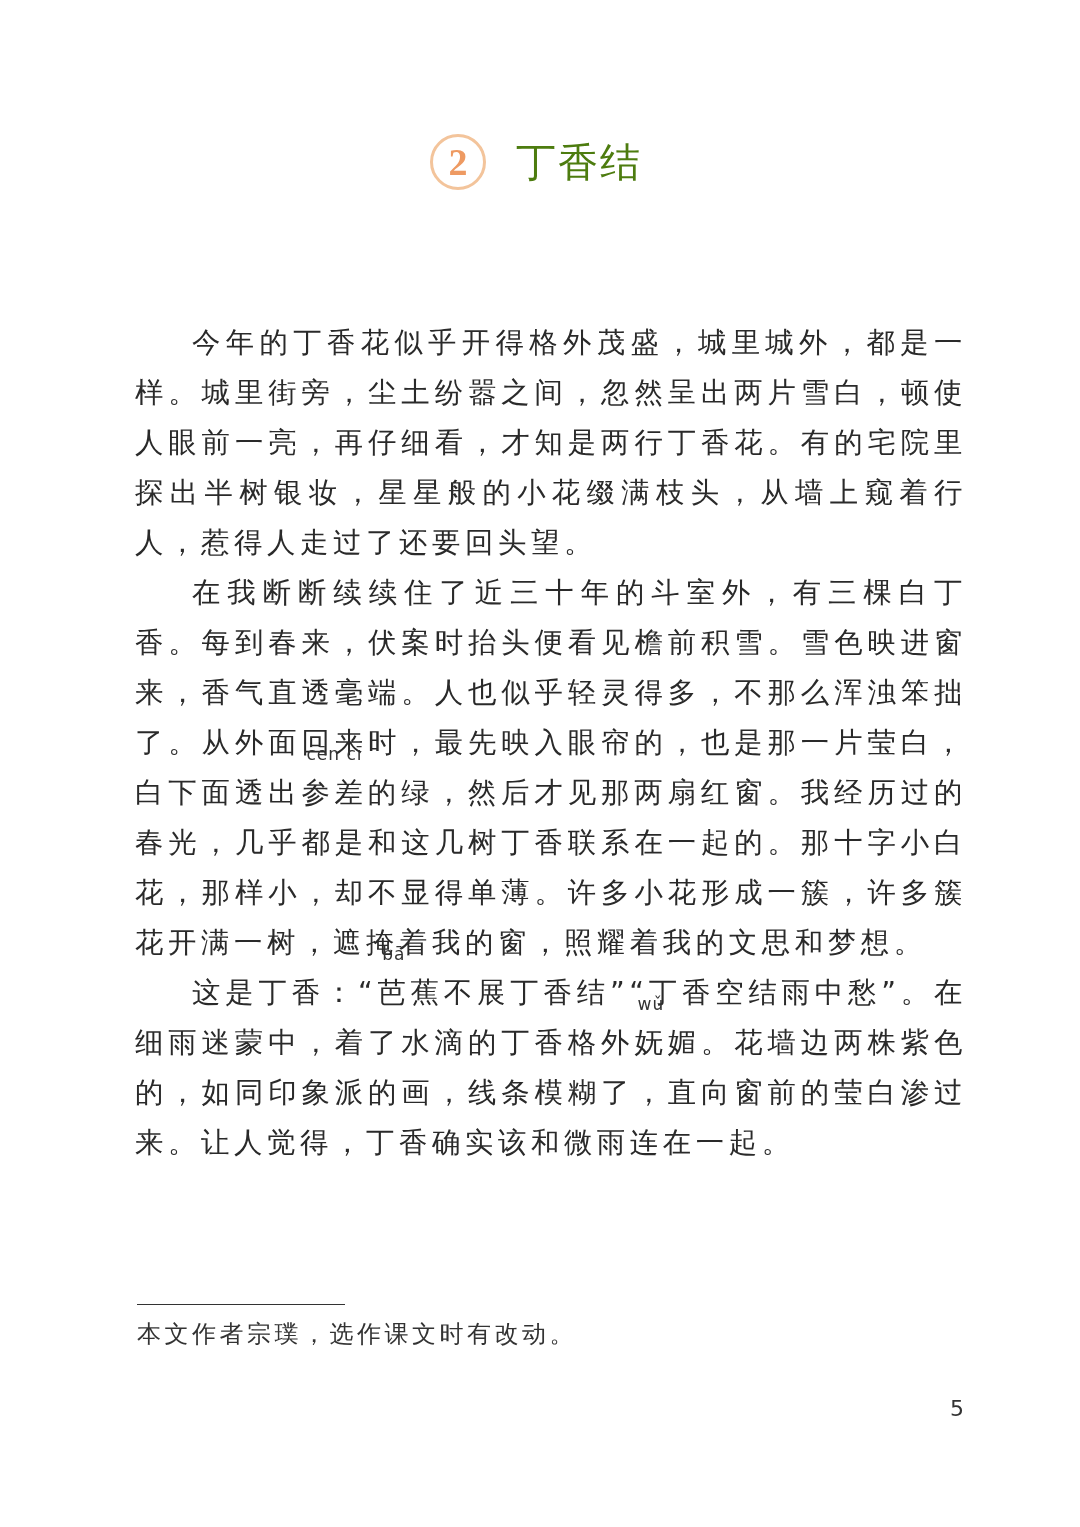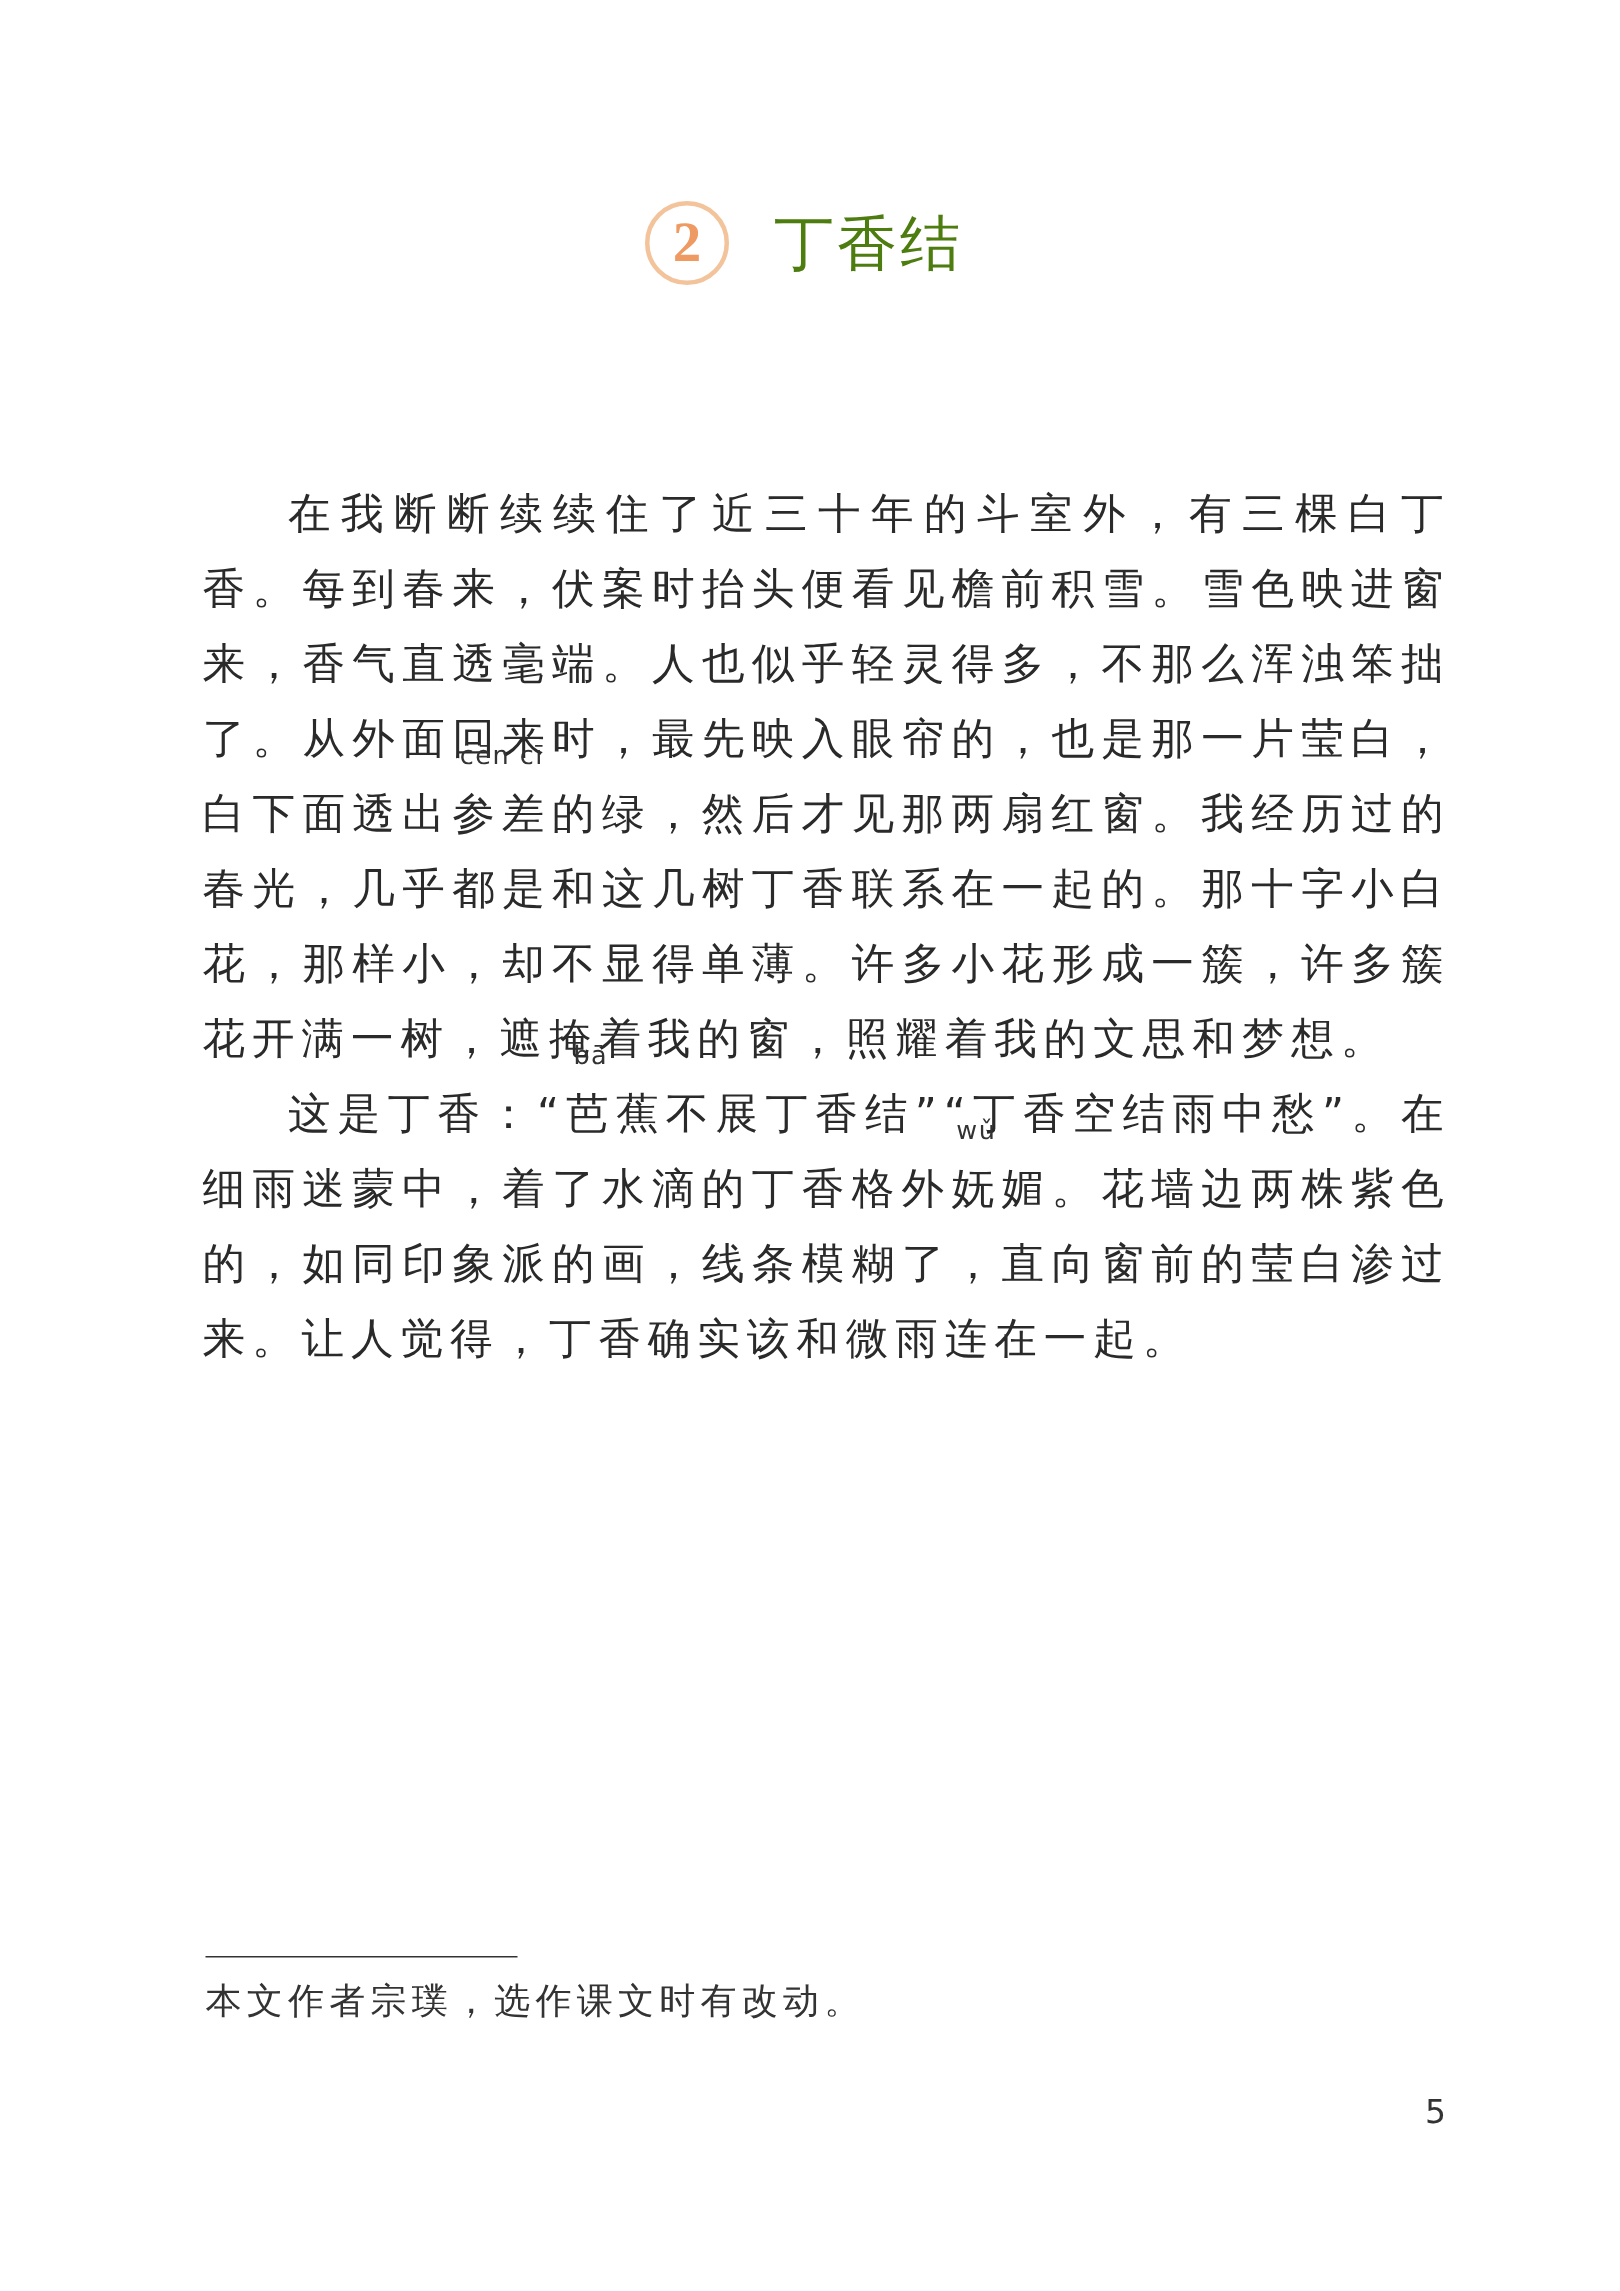--- a/index.html
+++ b/index.html
@@ -109,20 +109,21 @@
   </style>
 </head>
 <body>
 
 <div class="title-row">
   <div class="lesson-num">2</div>
   <div class="lesson-title">丁香结</div>
 </div>
 
 <div class="body-text">
+  <p class="para">今年的丁香花似乎开得格外茂盛，城里城外，都是一样。城里街旁，尘土纷嚣之间，忽然呈出两片雪白，顿使人眼前一亮，再仔细看，才知是两行丁香花。有的宅院里探出半树银妆，星星般的小花缀满枝头，从墙上窥着行人，惹得人走过了还要回头望。</p>
   <p class="para"><span>在我断断续续住了近三十年的斗室外，有三棵白丁香。每到春来，伏案时抬头便看见檐前积雪。雪色映进窗来，香气直透毫端。人也似乎轻灵得多，不那么浑浊笨拙了。从外面回来时，最先映入眼帘的，也是那一片莹白，白下面透出</span><span class="ruby-wrap"><span class="pinyin">cēn cī</span><span>参差</span></span><span>的绿，然后才见那两扇红窗。我经历过的春光，几乎都是和这几树丁香联系在一起的。那十字小白花，那样小，却不显得单薄。许多小花形成一簇，许多簇花开满一树，遮掩着我的窗，照耀着我的文思和梦想。</span></p>
   <p class="para"><span>这是丁香：“</span><span class="ruby-wrap"><span class="pinyin">bā</span><span>芭</span></span><span>蕉不展丁香结”“丁香空结雨中愁”。在细雨迷蒙中，着了水滴的丁香格外</span><span class="ruby-wrap"><span class="pinyin">wǔ</span><span>妩</span></span><span>媚。花墙边两株紫色的，如同印象派的画，线条模糊了，直向窗前的莹白渗过来。让人觉得，丁香确实该和微雨连在一起。</span></p>
 </div>
 
 <div class="footnote-rule"></div>
 <div class="footnote">本文作者宗璞，选作课文时有改动。</div>
 
 <div class="page-number">5</div>
 
 </body></html>

